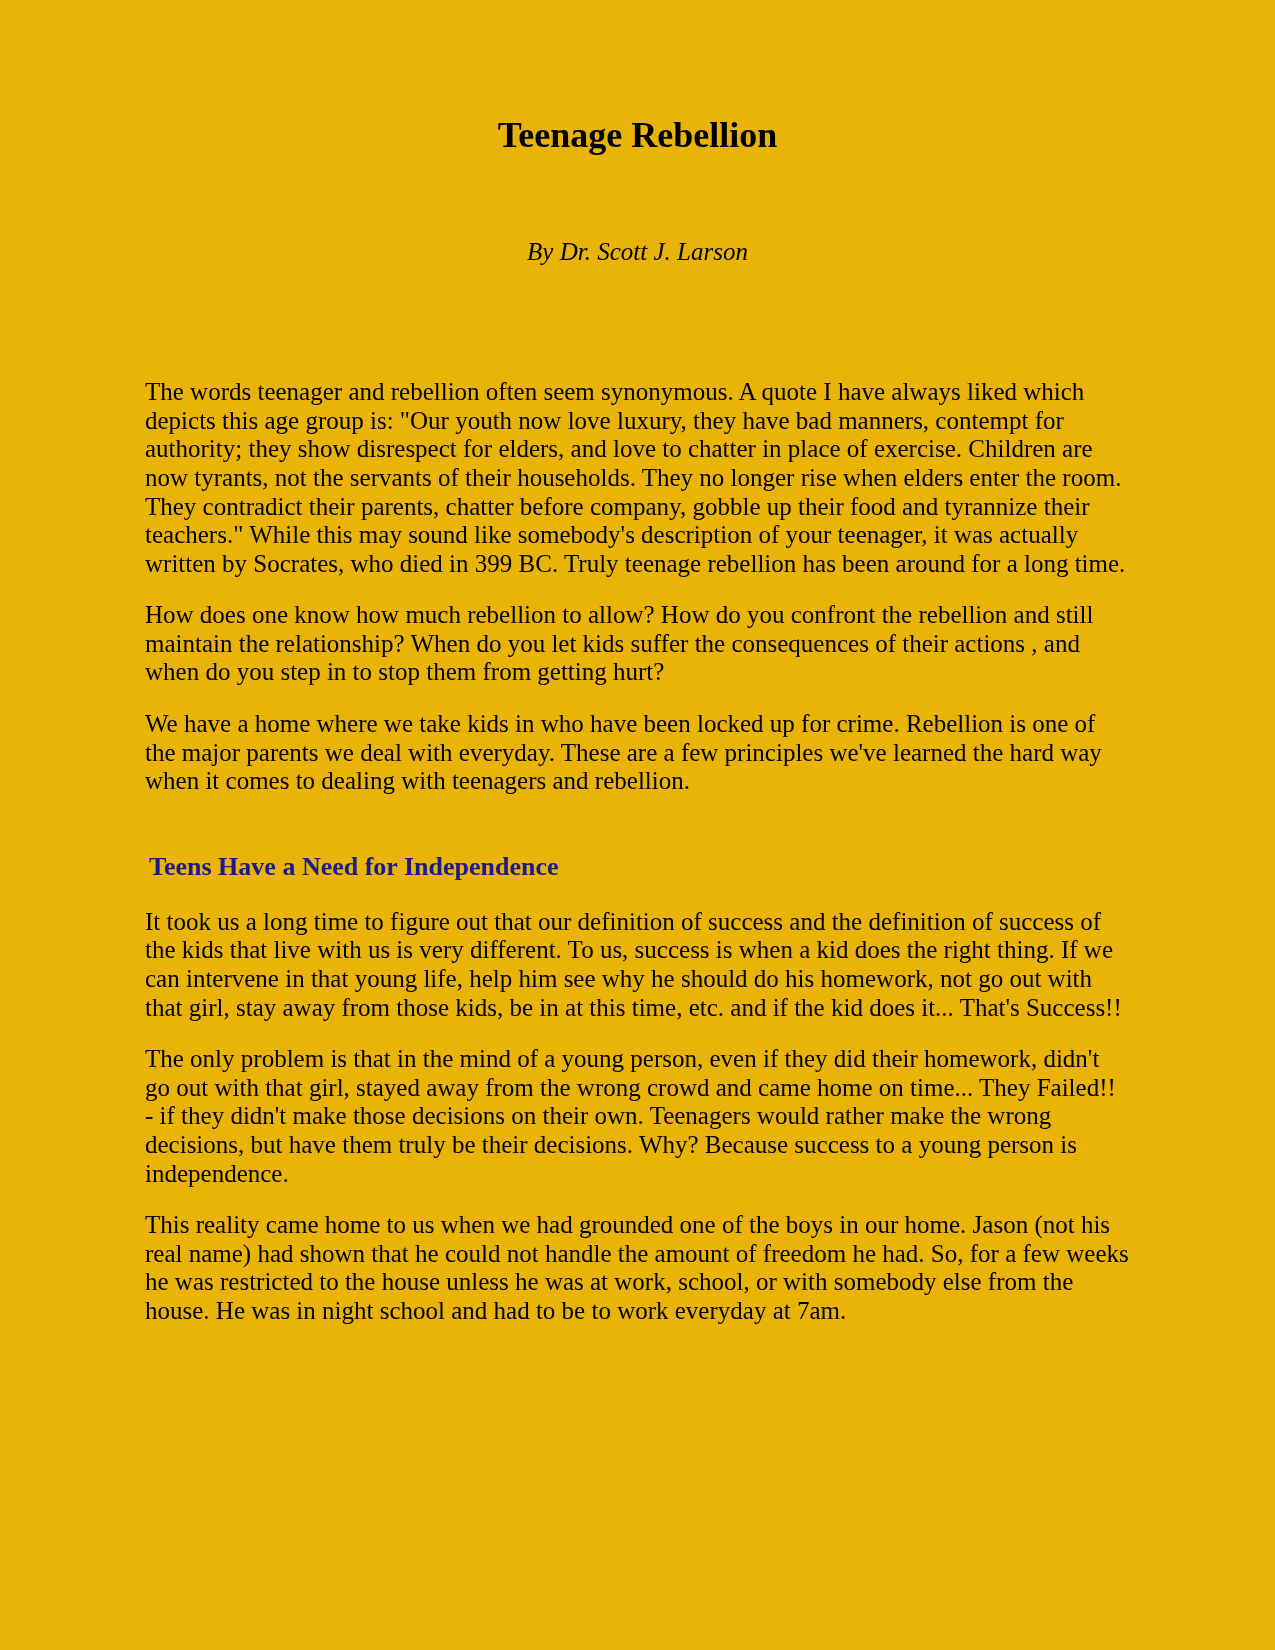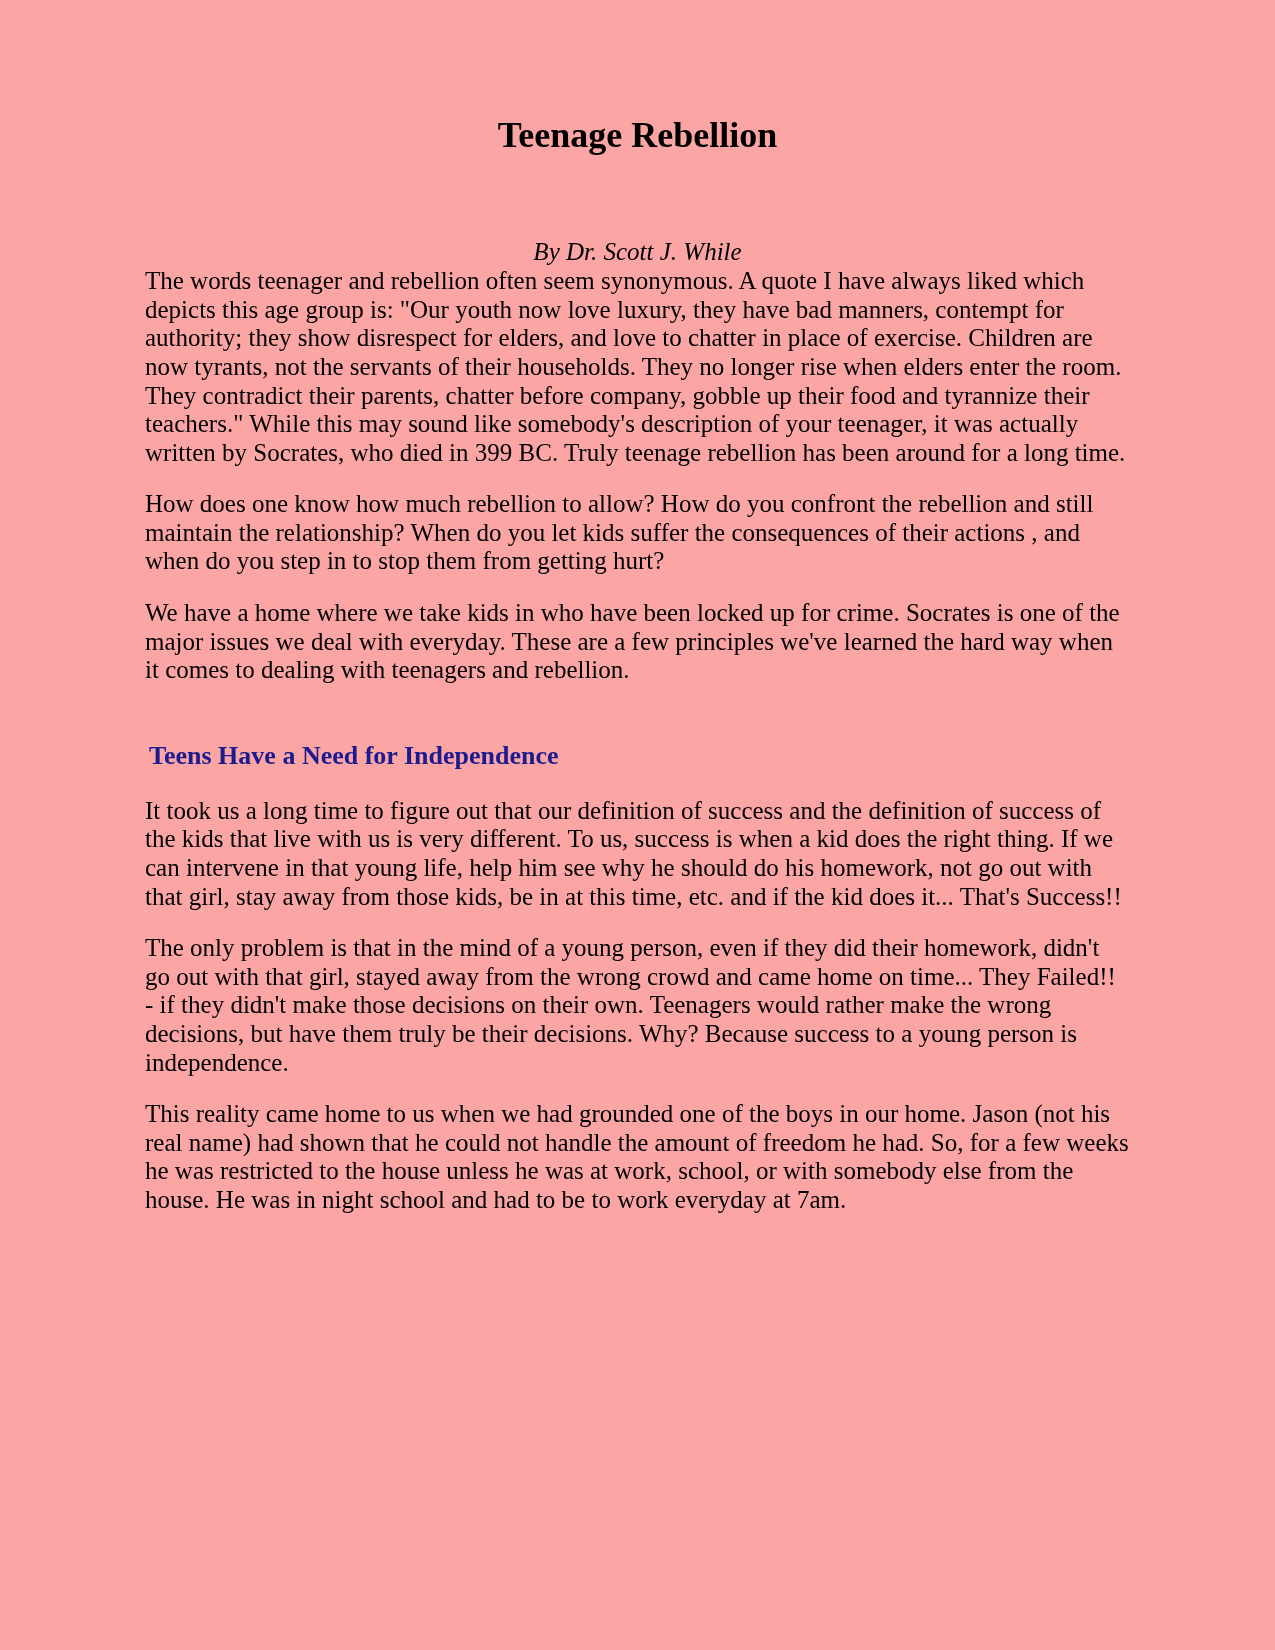--- a/index.html
+++ b/index.html
@@ -4,21 +4,21 @@
 <style>
   html, body {
     margin: 0;
     padding: 0;
     background: #ffffff;
   }
   .page {
     position: relative;
     width: 1275px;
     height: 1650px;
-    background: #fca5a5;
+    background: #eab308;
     color: #000000;
     font-family: "Liberation Serif", serif;
     overflow: hidden;
     box-sizing: border-box;
   }
   .content {
     box-sizing: content-box;
     padding: 115px 145px 0 145px;
     width: 985px;
   }
@@ -35,42 +35,43 @@
     font-style: italic;
     text-align: center;
     margin: 82px 0 0 0;
   }
   .body-text p {
     font-size: 25px;
     line-height: 28.6px;
     margin: 0 0 23px 0;
   }
   .body-text p.first {
+    margin-top: 111px;
   }
   .section-heading {
     font-size: 26px;
     line-height: 1.15;
     font-weight: bold;
     margin: 56px 0 26px 4px;
   }
 </style>
 </head>
 <body>
 
 <div class="page">
   <div class="content">
 
     <h1 class="doc-title">Teenage Rebellion</h1>
 
-    <div class="byline">By Dr. Scott J. While</div>
+    <div class="byline">By Dr. Scott J. Larson</div>
 
     <div class="body-text">
       <p class="first">The words teenager and rebellion often seem synonymous. A quote I have always liked which depicts this age group is: "Our youth now love luxury, they have bad manners, contempt for authority; they show disrespect for elders, and love to chatter in place of exercise. Children are now tyrants, not the servants of their households. They no longer rise when elders enter the room. They contradict their parents, chatter before company, gobble up their food and tyrannize their teachers." While this may sound like somebody's description of your teenager, it was actually written by Socrates, who died in 399 BC. Truly teenage rebellion has been around for a long time.</p>
       <p>How does one know how much rebellion to allow? How do you confront the rebellion and still maintain the relationship? When do you let kids suffer the consequences of their actions , and when do you step in to stop them from getting hurt?</p>
-      <p>We have a home where we take kids in who have been locked up for crime. Socrates is one of the major issues we deal with everyday. These are a few principles we've learned the hard way when it comes to dealing with teenagers and rebellion.</p>
+      <p>We have a home where we take kids in who have been locked up for crime. Rebellion is one of the major parents we deal with everyday. These are a few principles we've learned the hard way when it comes to dealing with teenagers and rebellion.</p>
 
       <h2 class="section-heading" style="color: rgb(27, 27, 143);">Teens Have a Need for Independence</h2>
 
       <p>It took us a long time to figure out that our definition of success and the definition of success of the kids that live with us is very different. To us, success is when a kid does the right thing. If we can intervene in that young life, help him see why he should do his homework, not go out with that girl, stay away from those kids, be in at this time, etc. and if the kid does it... That's Success!!</p>
       <p>The only problem is that in the mind of a young person, even if they did their homework, didn't go out with that girl, stayed away from the wrong crowd and came home on time... They Failed!! - if they didn't make those decisions on their own. Teenagers would rather make the wrong decisions, but have them truly be their decisions. Why? Because success to a young person is independence.</p>
       <p>This reality came home to us when we had grounded one of the boys in our home. Jason (not his real name) had shown that he could not handle the amount of freedom he had. So, for a few weeks he was restricted to the house unless he was at work, school, or with somebody else from the house. He was in night school and had to be to work everyday at 7am.</p>
     </div>
 
   </div>
 </div>

